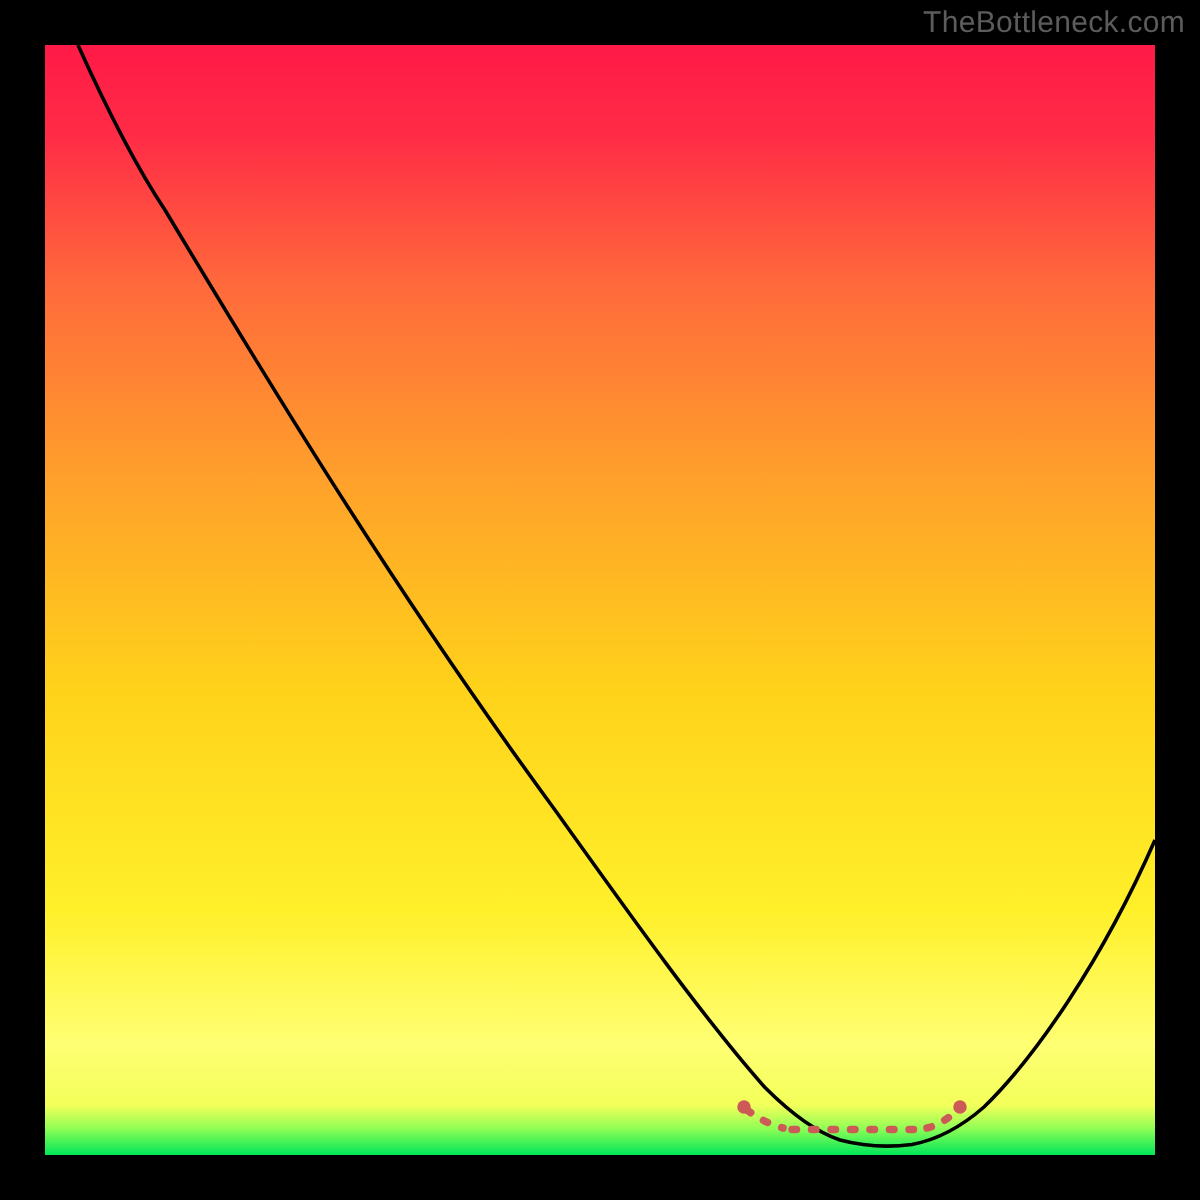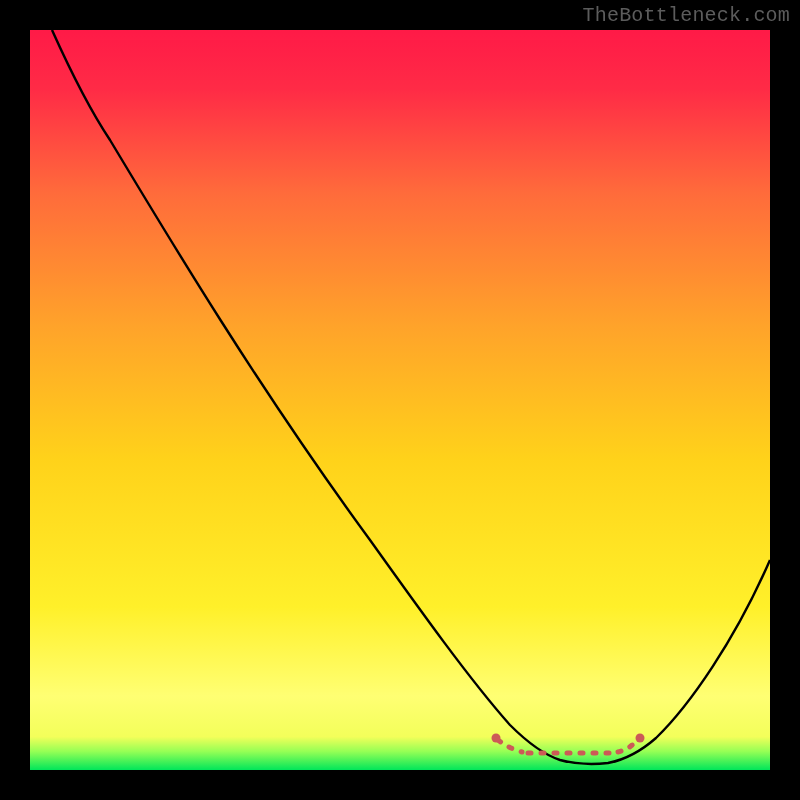--- a/index.html
+++ b/index.html
@@ -13,21 +13,21 @@
   .stage {
     position: relative;
     width: 800px;
     height: 800px;
     background: #000000;
   }
   .watermark {
     position: absolute;
     top: 4px;
     right: 10px;
-    font-family: Liberation Mono, monospace;
+    font-family: Liberation Sans, sans-serif;
     font-size: 20px;
     font-weight: 500;
     color: #5c5c5c;
     letter-spacing: 0.2px;
     z-index: 4;
     user-select: none;
   }
   svg.chart {
     position: absolute;
     left: 0;

